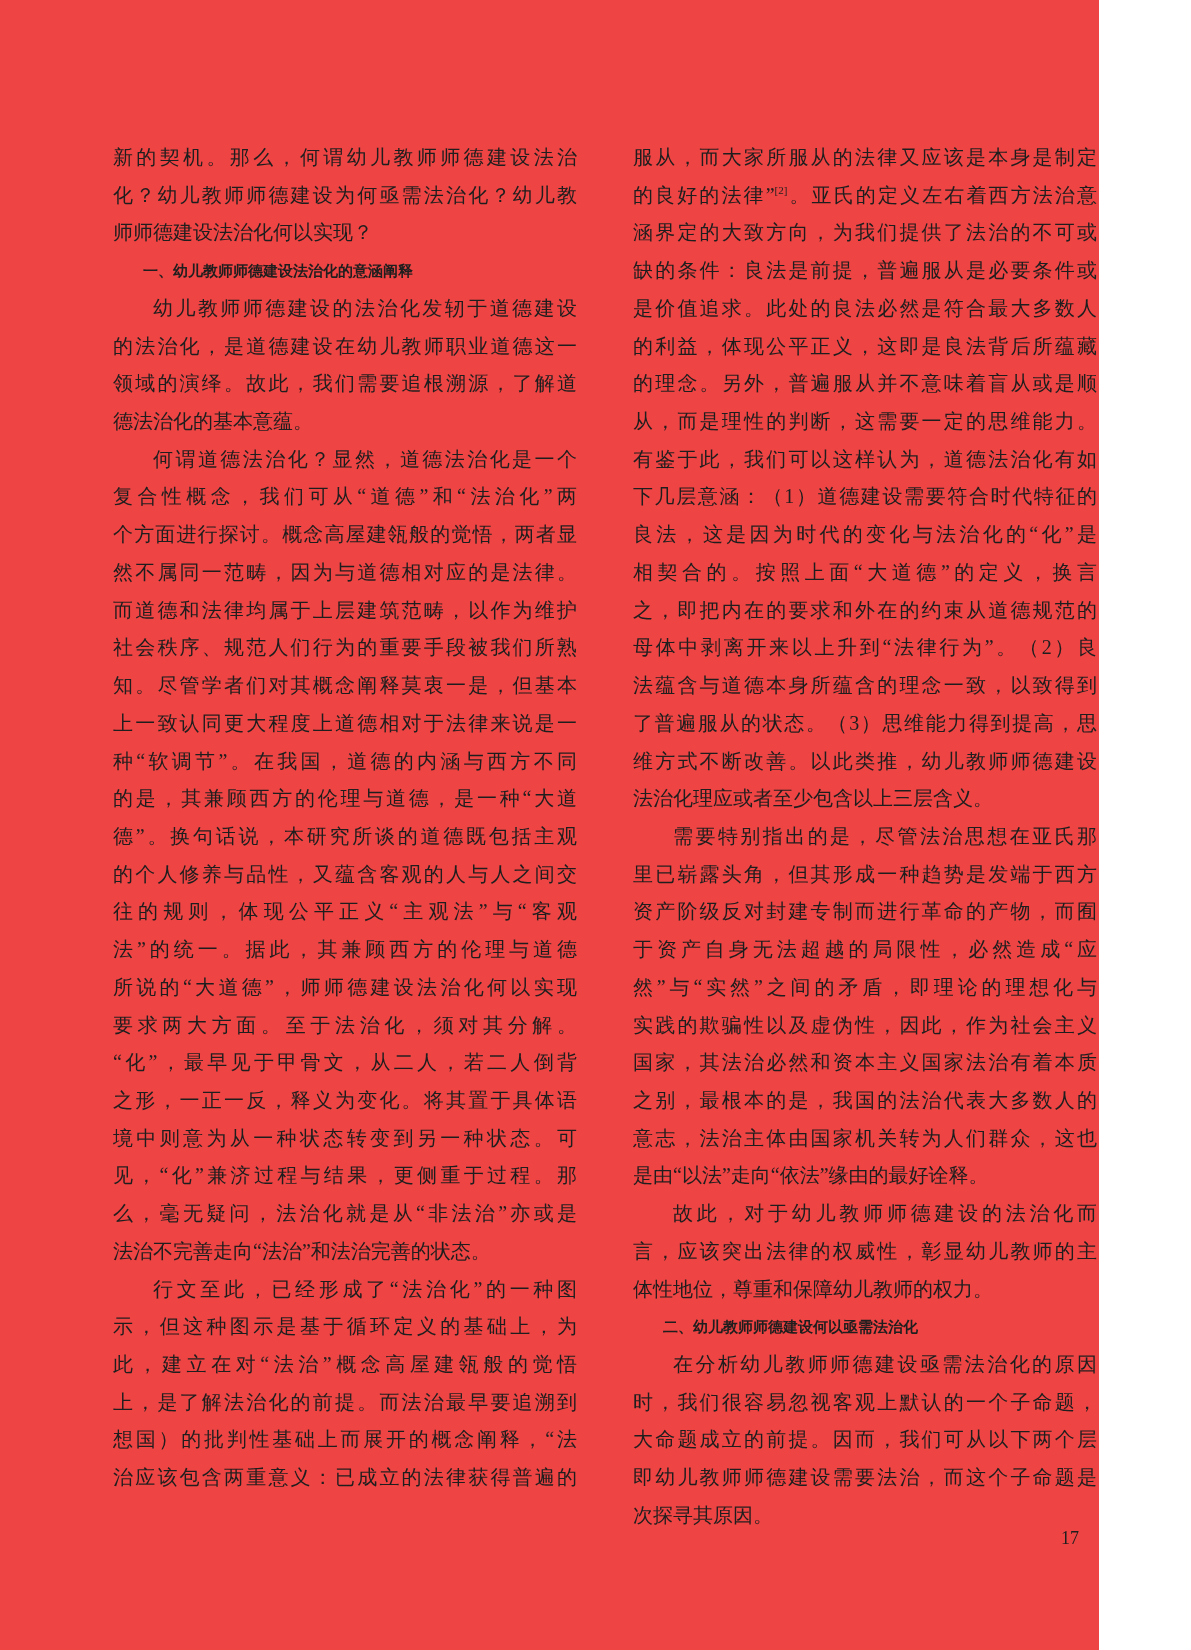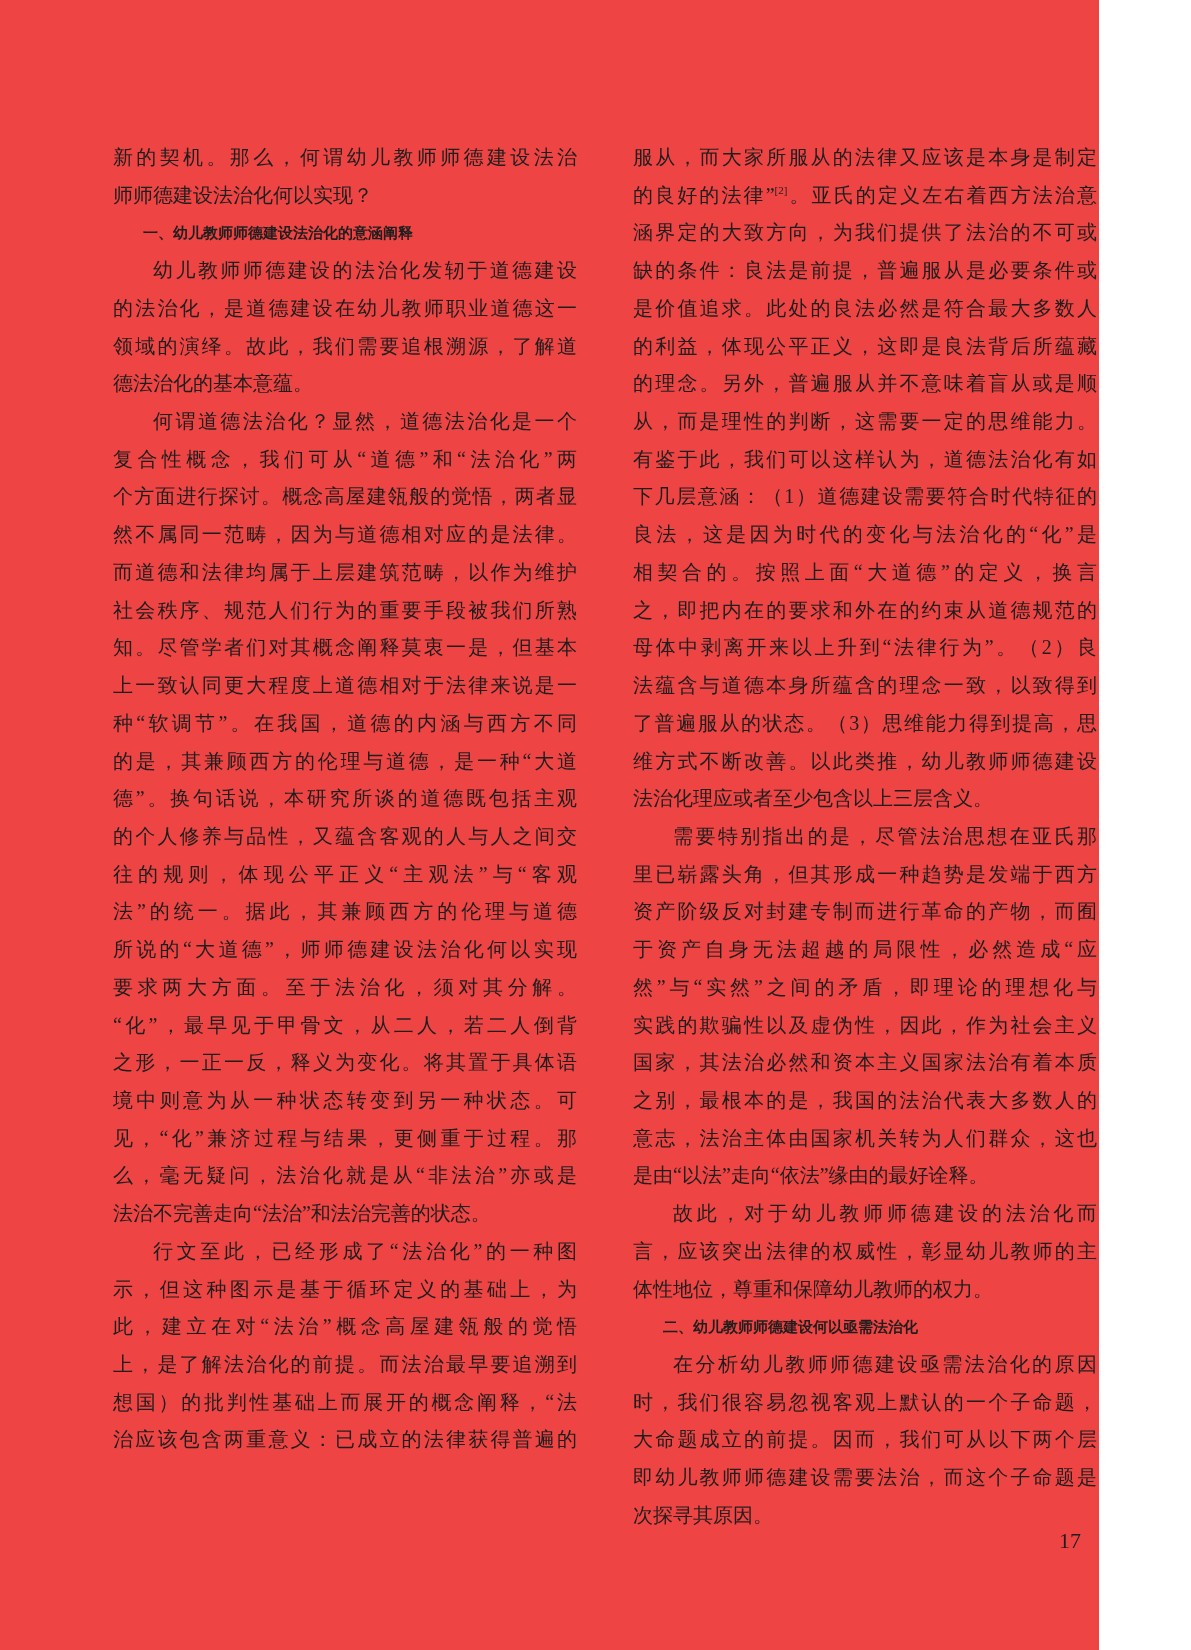--- a/index.html
+++ b/index.html
@@ -48,30 +48,31 @@
     line-height: 0;
     vertical-align: super;
     letter-spacing: 0;
   }
   .page-number {
     position: absolute;
     left: 1042px;
     top: 1528px;
     width: 56px;
     text-align: center;
-    font-size: 22px;
+    font-size: 18px;
     color: #1e1e1e;
   }
 </style>
 </head>
 <body>
 
 <div class="page">
   <div class="column col-left">
       <div class="line body">新的契机。那么，何谓幼儿教师师德建设法治</div>
+      <div class="line body">化？幼儿教师师德建设为何亟需法治化？幼儿教</div>
       <div class="line end">师师德建设法治化何以实现？</div>
       <div class="line heading">一、幼儿教师师德建设法治化的意涵阐释</div>
       <div class="line start">幼儿教师师德建设的法治化发轫于道德建设</div>
       <div class="line body">的法治化，是道德建设在幼儿教师职业道德这一</div>
       <div class="line body">领域的演绎。故此，我们需要追根溯源，了解道</div>
       <div class="line end">德法治化的基本意蕴。</div>
       <div class="line start">何谓道德法治化？显然，道德法治化是一个</div>
       <div class="line body">复合性概念，我们可从“道德”和“法治化”两</div>
       <div class="line body">个方面进行探讨。概念高屋建瓴般的觉悟，两者显</div>
       <div class="line body">然不属同一范畴，因为与道德相对应的是法律。</div>

